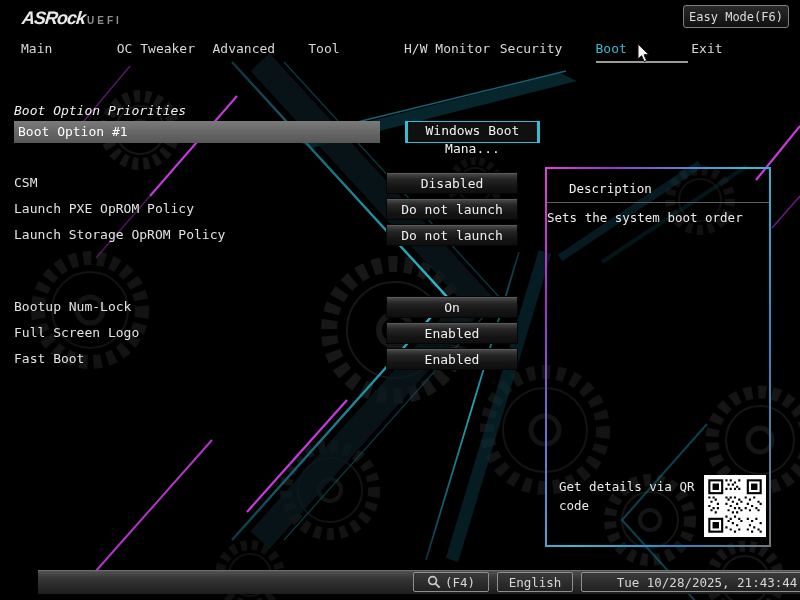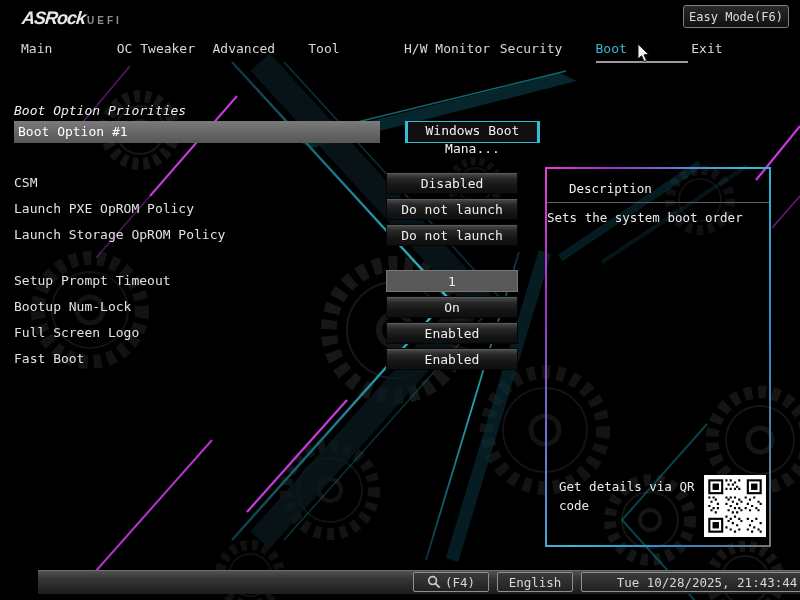--- a/index.html
+++ b/index.html
@@ -219,24 +219,20 @@
       <button class="sval">Disabled</button>
     </div>
     <div class="srow" style="top:198px">
       <span class="slabel">Launch PXE OpROM Policy</span>
       <button class="sval">Do not launch</button>
     </div>
     <div class="srow" style="top:224px">
       <span class="slabel">Launch Storage OpROM Policy</span>
       <button class="sval">Do not launch</button>
     </div>
-    <div class="srow" style="top:270px">
-      <span class="slabel">Setup Prompt Timeout</span>
-      <button class="sval light">1</button>
-    </div>
     <div class="srow" style="top:296px">
       <span class="slabel">Bootup Num-Lock</span>
       <button class="sval">On</button>
     </div>
     <div class="srow" style="top:322px">
       <span class="slabel">Full Screen Logo</span>
       <button class="sval">Enabled</button>
     </div>
     <div class="srow" style="top:348px">
       <span class="slabel">Fast Boot</span>

